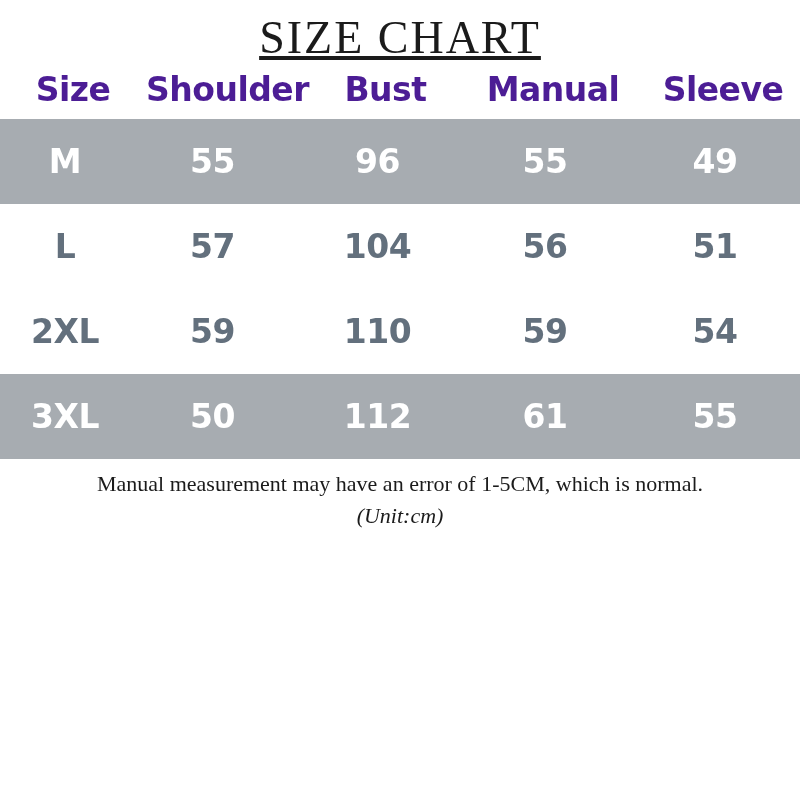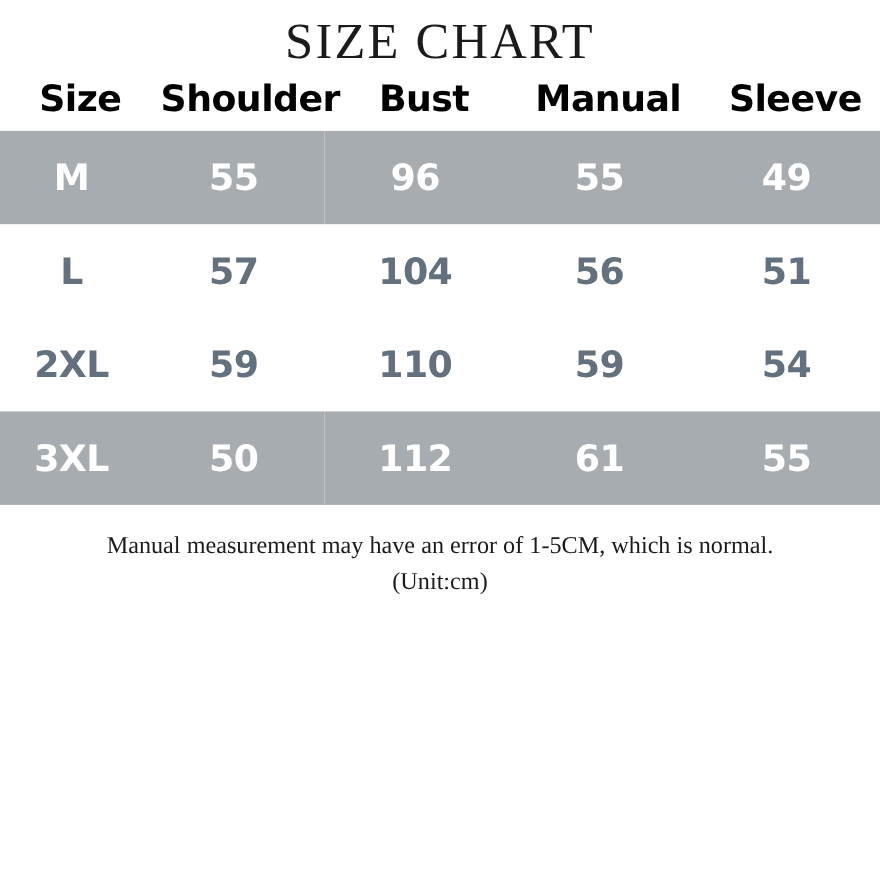--- a/index.html
+++ b/index.html
@@ -24,37 +24,38 @@
   .title {
     text-align: center;
     font-family: "Liberation Serif", serif;
     font-size: 46px;
     letter-spacing: 2px;
     color: #1b1b1b;
     padding-top: 14px;
     padding-bottom: 2px;
     line-height: 1.05;
     font-weight: 400;
+    text-decoration: underline;
   }
   table.size-chart {
     border-collapse: collapse;
     width: 800px;
     table-layout: fixed;
   }
   table.size-chart col.c-size    { width: 130px; }
   table.size-chart col.c-shoulder{ width: 165px; }
   table.size-chart col.c-bust    { width: 165px; }
   table.size-chart col.c-length  { width: 170px; }
   table.size-chart col.c-sleeve  { width: 170px; }
 
   thead th {
     font-family: "DejaVu Sans", sans-serif;
     font-weight: bold;
     font-size: 33px;
-    color: #000000;
+    color: #4c1d95;
     background: #ffffff;
     padding: 6px 0 10px 16px;
     text-align: center;
     letter-spacing: -0.5px;
   }
   tbody td {
     font-family: "DejaVu Sans", sans-serif;
     font-weight: bold;
     font-size: 33px;
     text-align: center;
@@ -67,26 +68,27 @@
   }
   tbody tr.plain td {
     background: #ffffff;
     color: #63707d;
   }
   .footnote {
     text-align: center;
     font-family: "Liberation Serif", serif;
     font-size: 22px;
     color: #1b1b1b;
-    padding-top: 22px;
+    padding-top: 10px;
     line-height: 1.35;
   }
   .footnote .unit {
     display: block;
     padding-top: 2px;
+    font-style: italic;
   }
 </style>
 </head>
 <body>
 
 <div class="sheet">
 
   <div class="title">SIZE CHART</div>
 
   <table class="size-chart">

